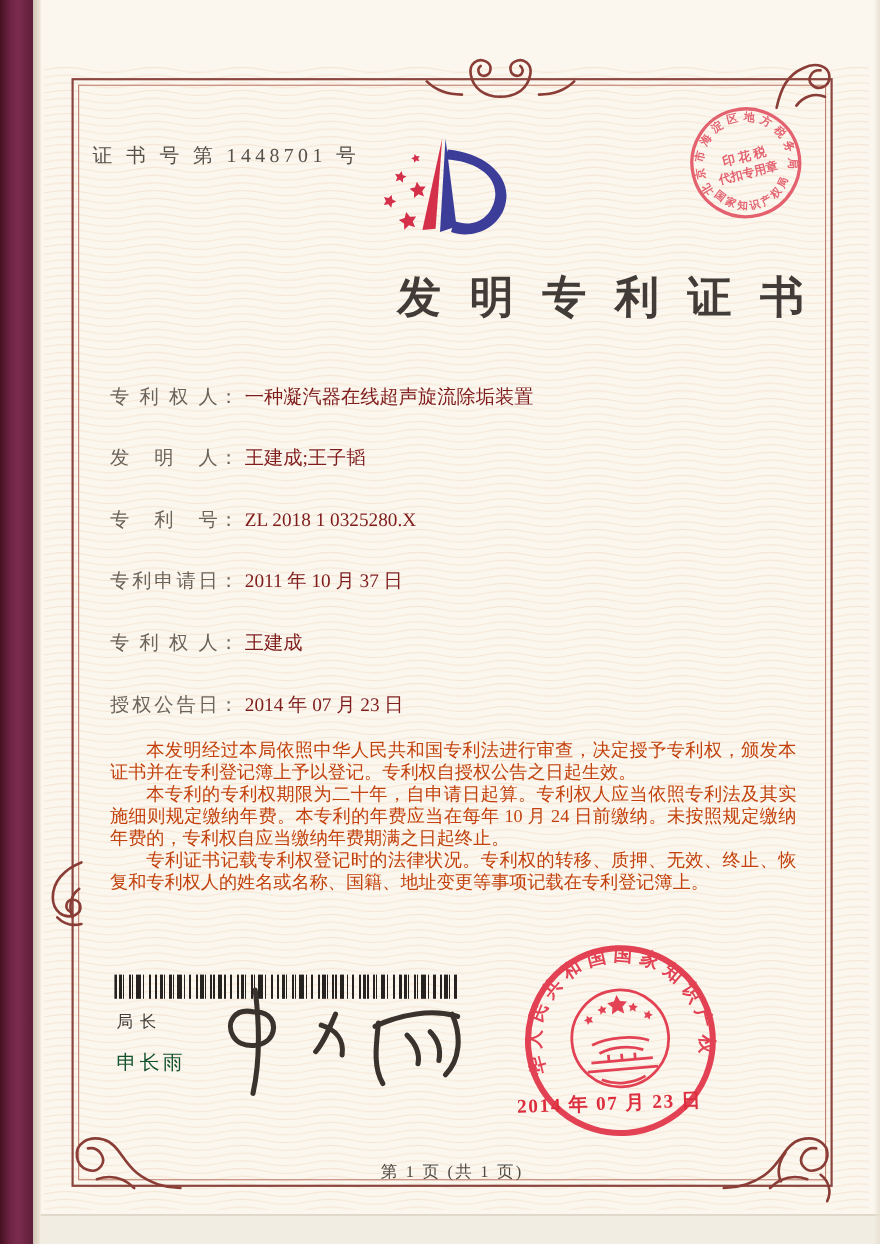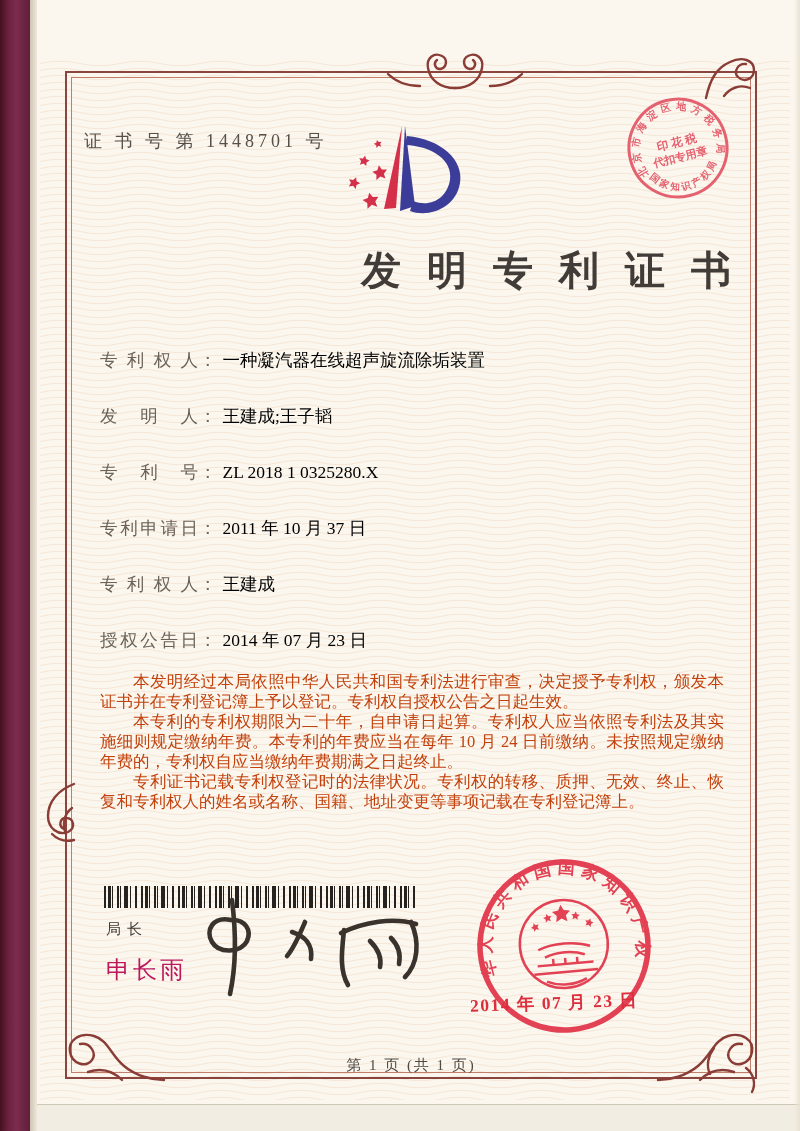--- a/index.html
+++ b/index.html
@@ -23,35 +23,35 @@
   
   .cert-no{position:absolute;left:84px;top:129px;font-size:18px;letter-spacing:4px;color:#55504a;}
   .logo{position:absolute;left:328px;top:116px;}
   .stamp{position:absolute;left:622px;top:92px;transform:rotate(-14deg);}
   .title{position:absolute;left:65px;top:243px;width:692px;text-align:right;font-size:40px;font-weight:600;
     letter-spacing:26px;text-indent:26px;color:#413c38;}
   .fields{position:absolute;left:100px;top:348px;width:640px;}
   .frow{height:56px;font-size:17.5px;color:#6b6259;white-space:nowrap;}
   .f-label{display:inline-block;width:98px;text-align:justify;text-align-last:justify;vertical-align:top;}
   .f-colon{display:inline-block;margin:0 6px 0 1px;}
-  .f-value{color:#000000;margin-top:41px;}
+  .f-value{color:#7f1d1d;margin-top:41px;}
   .paragraphs{position:absolute;left:100px;top:672px;width:624px;font-size:16.5px;line-height:20px;color:#c2410c;}
   .paragraphs p{margin:0;text-indent:2em;text-align:justify;}
   .barcode{position:absolute;left:104px;top:886px;width:312px;height:22px;
     background:repeating-linear-gradient(90deg,
       #26221f 0 2px,rgba(0,0,0,0) 2px 4px,
       #26221f 4px 7px,rgba(0,0,0,0) 7px 8px,
       #26221f 8px 9px,rgba(0,0,0,0) 9px 13px,
       #26221f 13px 15px,rgba(0,0,0,0) 15px 16px,
       #26221f 16px 17px,rgba(0,0,0,0) 17px 20px,
       #26221f 20px 24px,rgba(0,0,0,0) 24px 26px,
       #26221f 26px 27px,rgba(0,0,0,0) 27px 31px,
       #26221f 31px 33px,rgba(0,0,0,0) 33px 37px);}
   .director-title{position:absolute;left:106px;top:920px;font-size:15px;letter-spacing:6px;color:#3f3a35;}
-  .director-name{position:absolute;left:106px;top:954px;font-size:24px;letter-spacing:3px;color:#be185d;}
+  .director-name{position:absolute;left:106px;top:954px;font-size:18px;letter-spacing:3px;color:#14532d;}
   .signature{position:absolute;left:192px;top:892px;}
   .seal{position:absolute;left:474px;top:856px;transform:rotate(-5deg);}
   .seal-date{position:absolute;left:470px;top:990px;width:210px;font-size:17.5px;font-weight:600;
     letter-spacing:1.5px;color:#dd2e3e;transform:rotate(-2deg);}
   .footer{position:absolute;left:65px;top:1056px;width:692px;text-align:center;font-size:15px;letter-spacing:2px;color:#4f4a44;}
   svg .ink{stroke:#3a322c;stroke-width:4.6;fill:none;stroke-linecap:round;stroke-linejoin:round;}
   svg .flr{stroke:#8a3d36;stroke-width:2.4;fill:none;stroke-linecap:round;}
   .sealRingText{letter-spacing:6px;font-weight:bold;}
 </style>
 </head>

